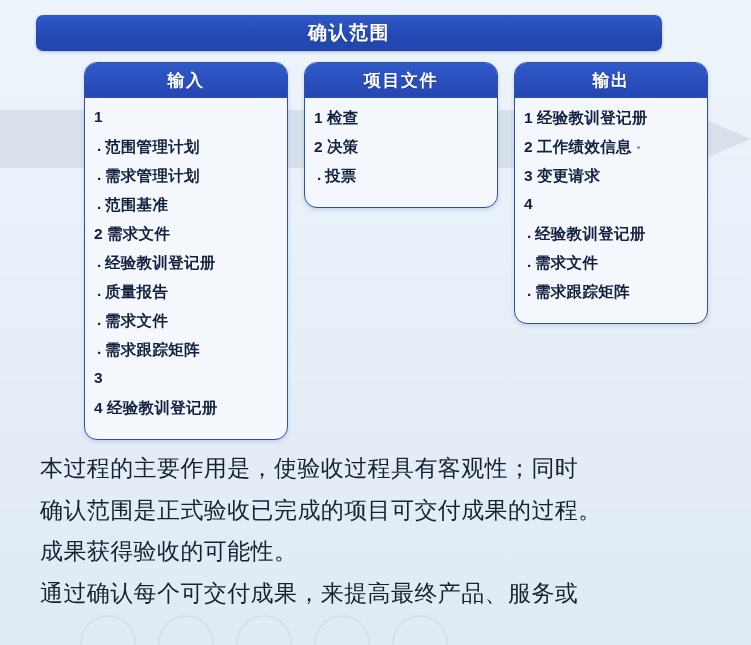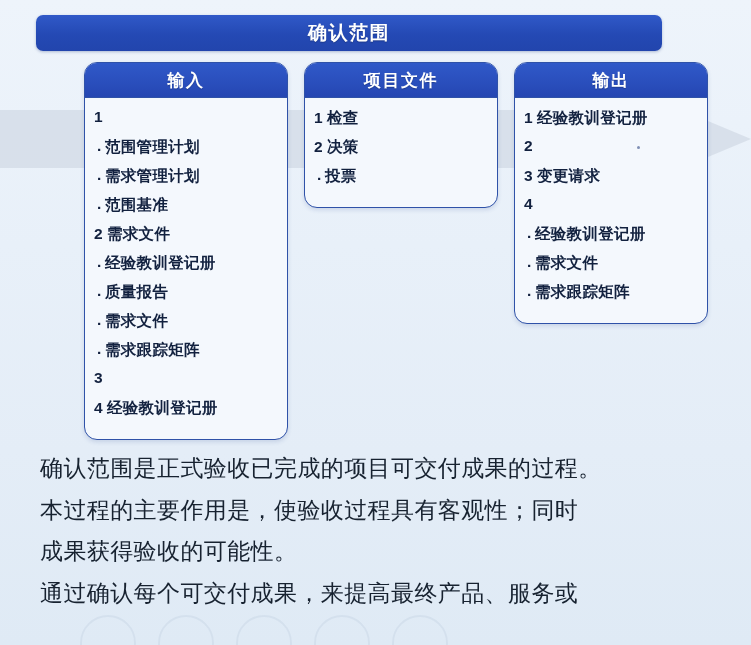--- a/index.html
+++ b/index.html
@@ -263,20 +263,21 @@
     <div class="col-head">
       <span>输出</span>
     </div>
     <div class="col-body">
       <div class="item">
         <span class="marker">1</span>
         <span class="label">经验教训登记册</span>
       </div>
       <div class="item">
         <span class="marker">2</span>
+        <span class="label">工作绩效信息</span>
       </div>
       <div class="item">
         <span class="marker">3</span>
         <span class="label">变更请求</span>
       </div>
       <div class="item">
         <span class="marker">4</span>
       </div>
       <div class="item sub">
         <span class="marker">.</span>
@@ -289,19 +290,19 @@
       <div class="item sub">
         <span class="marker">.</span>
         <span class="label">需求跟踪矩阵</span>
       </div>
     </div>
   </div>
 
   <div class="stray-dot"></div>
 
   <div class="paragraph">
+    <p>本过程的主要作用是，使验收过程具有客观性；同时</p>
     <p>确认范围是正式验收已完成的项目可交付成果的过程。</p>
-    <p>本过程的主要作用是，使验收过程具有客观性；同时</p>
     <p>成果获得验收的可能性。</p>
     <p>通过确认每个可交付成果，来提高最终产品、服务或</p>
   </div>
 
 </div>
 
 </body></html>

